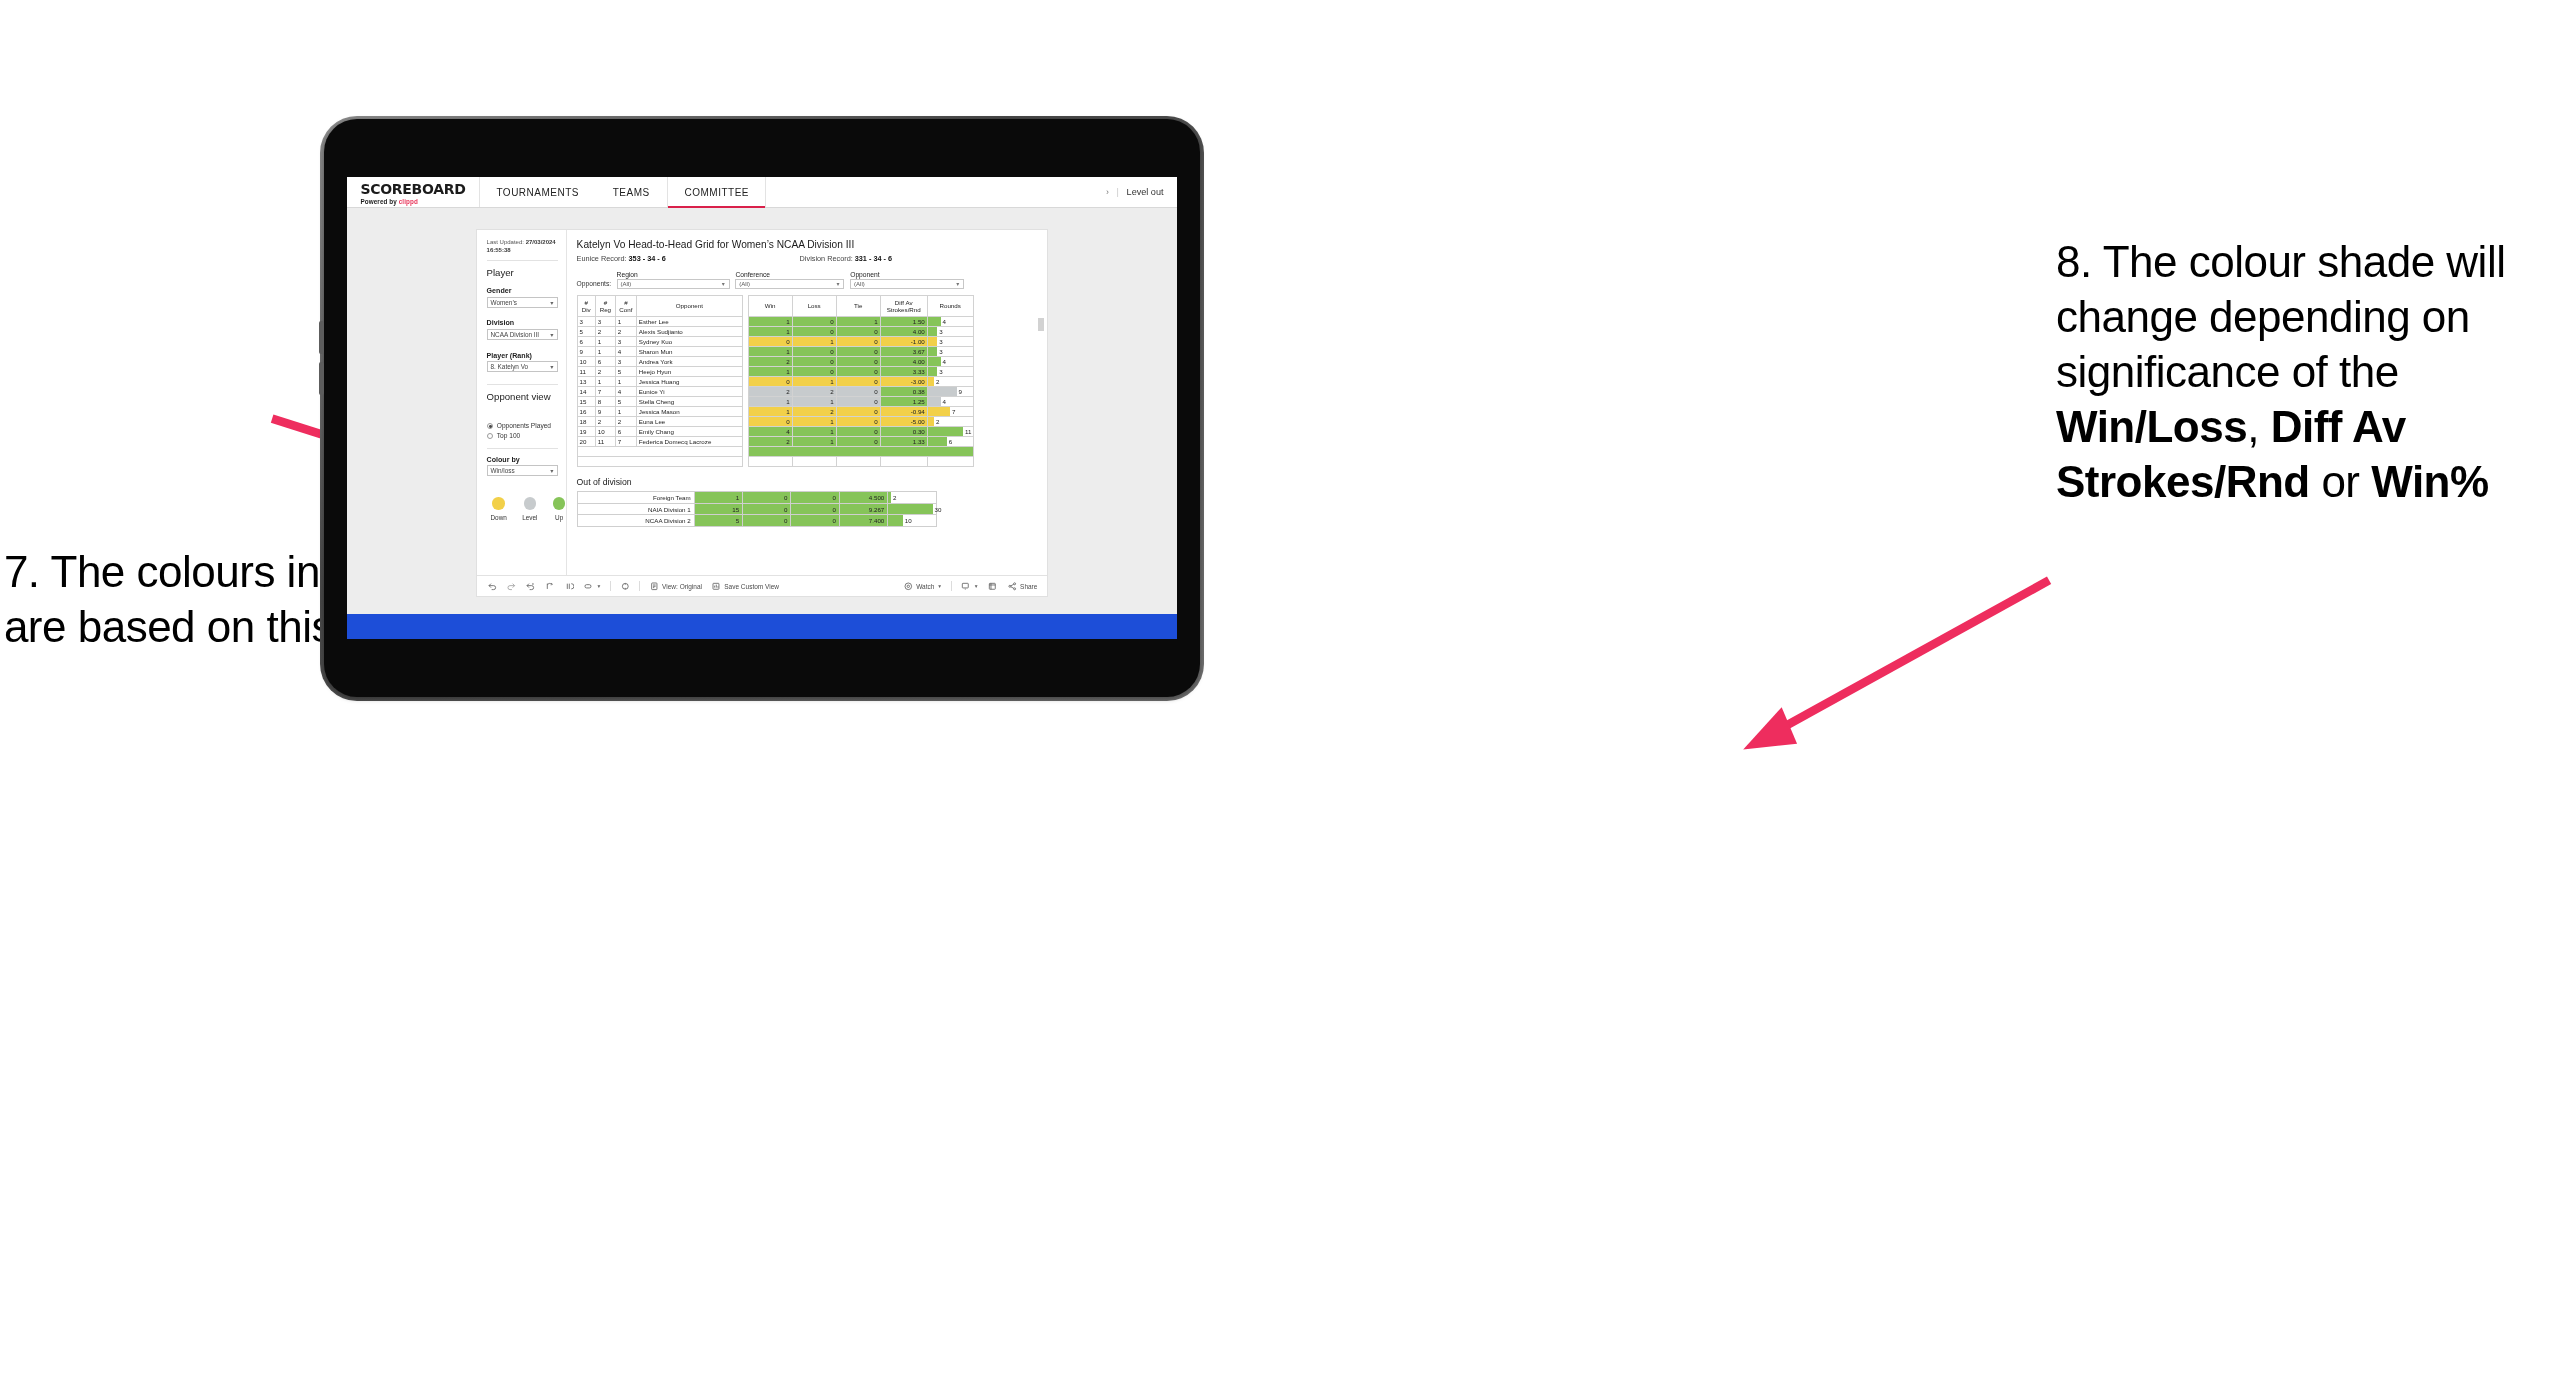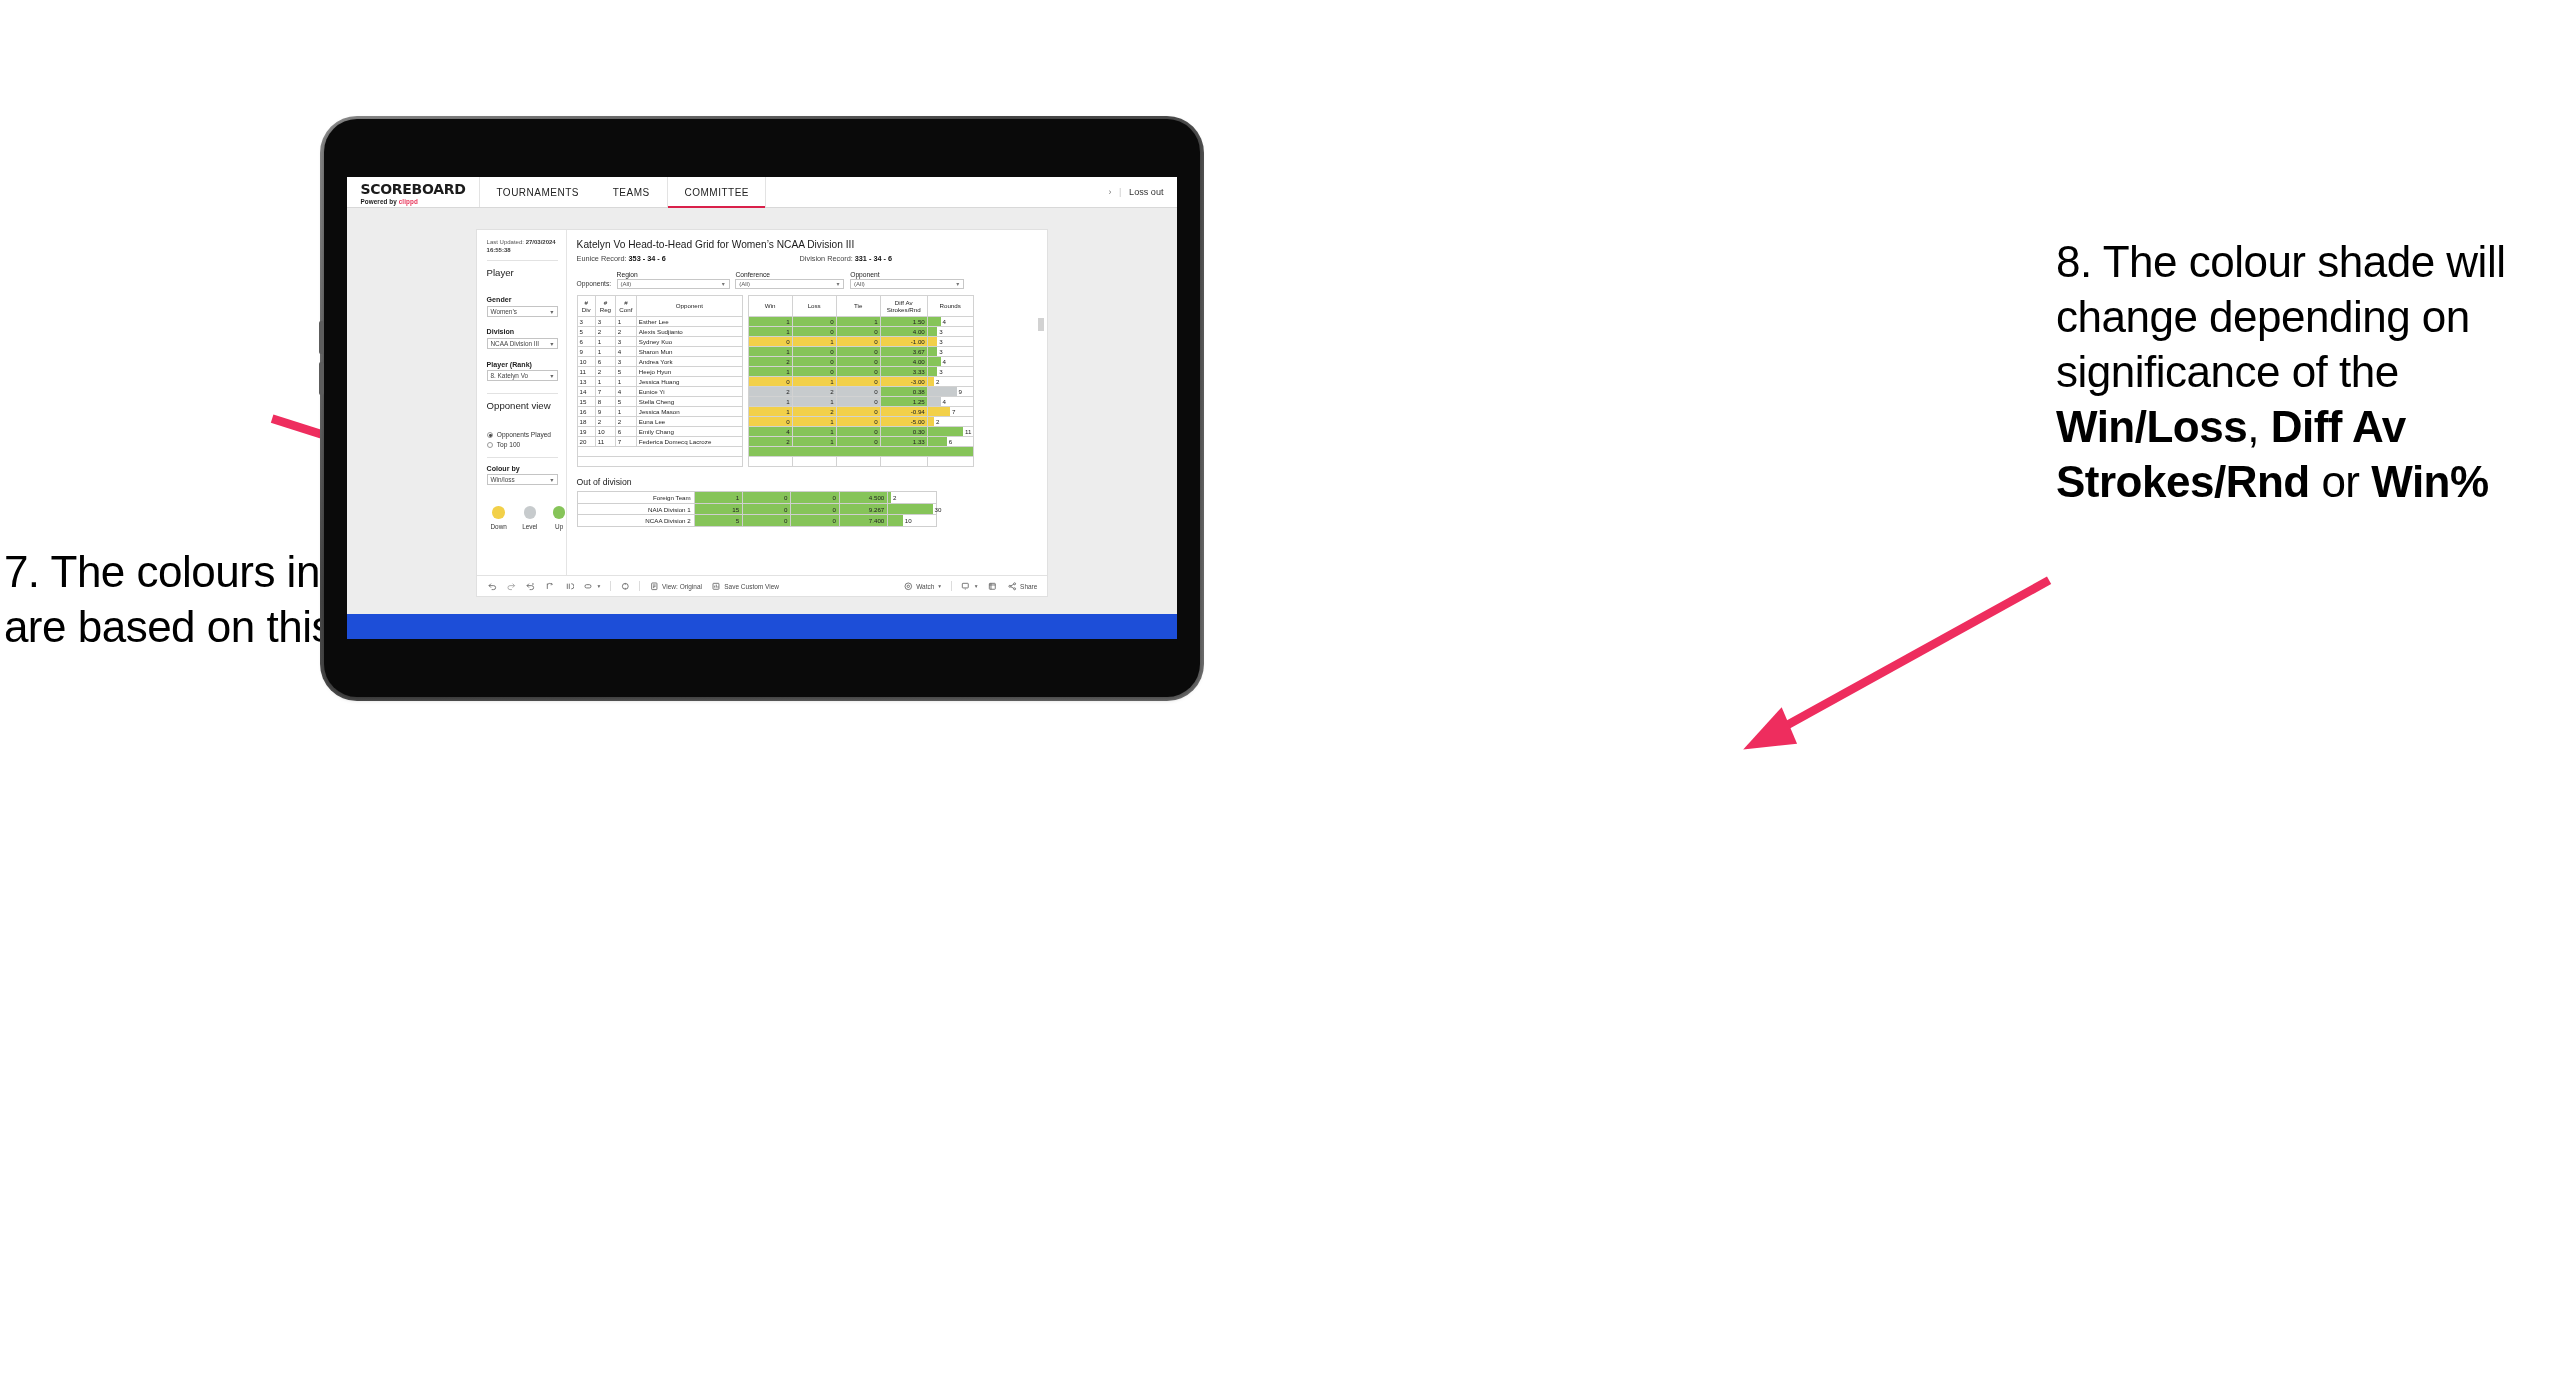--- a/index.html
+++ b/index.html
@@ -119,21 +119,21 @@
 
   
   .sidebar {
     width: 90px; padding: 7.7px 7.7px 0 9.6px;
     border-right: 1px solid #e4e4e4;
     font-size: 6.7px; color: #333;
   }
   .last-updated { font-size: 6px; color: #3b3b3b; line-height: 1.35; font-weight: bold; }
   .last-updated .lbl { font-weight: normal; color: #555; }
   .sb-divider { border-top: 1px solid #e2e2e2; margin: 5.8px 0 6.7px 0; }
-  .sb-h { font-size: 9.6px; color: #222; margin-bottom: 18px; font-weight: normal; }
+  .sb-h { font-size: 9.6px; color: #222; margin-bottom: 9px; font-weight: normal; }
   .sb-label { font-size: 7.1px; color: #222; font-weight: bold; margin-bottom: 1.9px; }
   .sb-select {
     height: 10.6px; border: 1px solid #c4c4c4; background: #fff;
     display: flex; align-items: center; padding: 0 2.9px;
     font-size: 6.4px; color: #444; position: relative; margin-bottom: 11.6px;
   }
   .sb-select .caret {
     position: absolute; right: 2.9px; font-size: 5.3px; color: #666;
   }
   .radio-row { display: flex; align-items: center; gap: 3.9px; margin-bottom: 2.9px; }
@@ -260,21 +260,21 @@
         <div class="topnav-item">
           <span>TEAMS</span>
         </div>
         <div class="topnav-item active">
           <span>COMMITTEE</span>
         </div>
       </div>
       <div class="topbar-right">
         <span class="chev">›</span>
         <span class="sep">|</span>
-        <span>Loss out</span>
+        <span>Level out</span>
       </div>
     </div>
 
 
     <div class="canvas">
       <div class="card">
         <div class="card-body">
 
           <div class="sidebar">
             <div class="last-updated">

